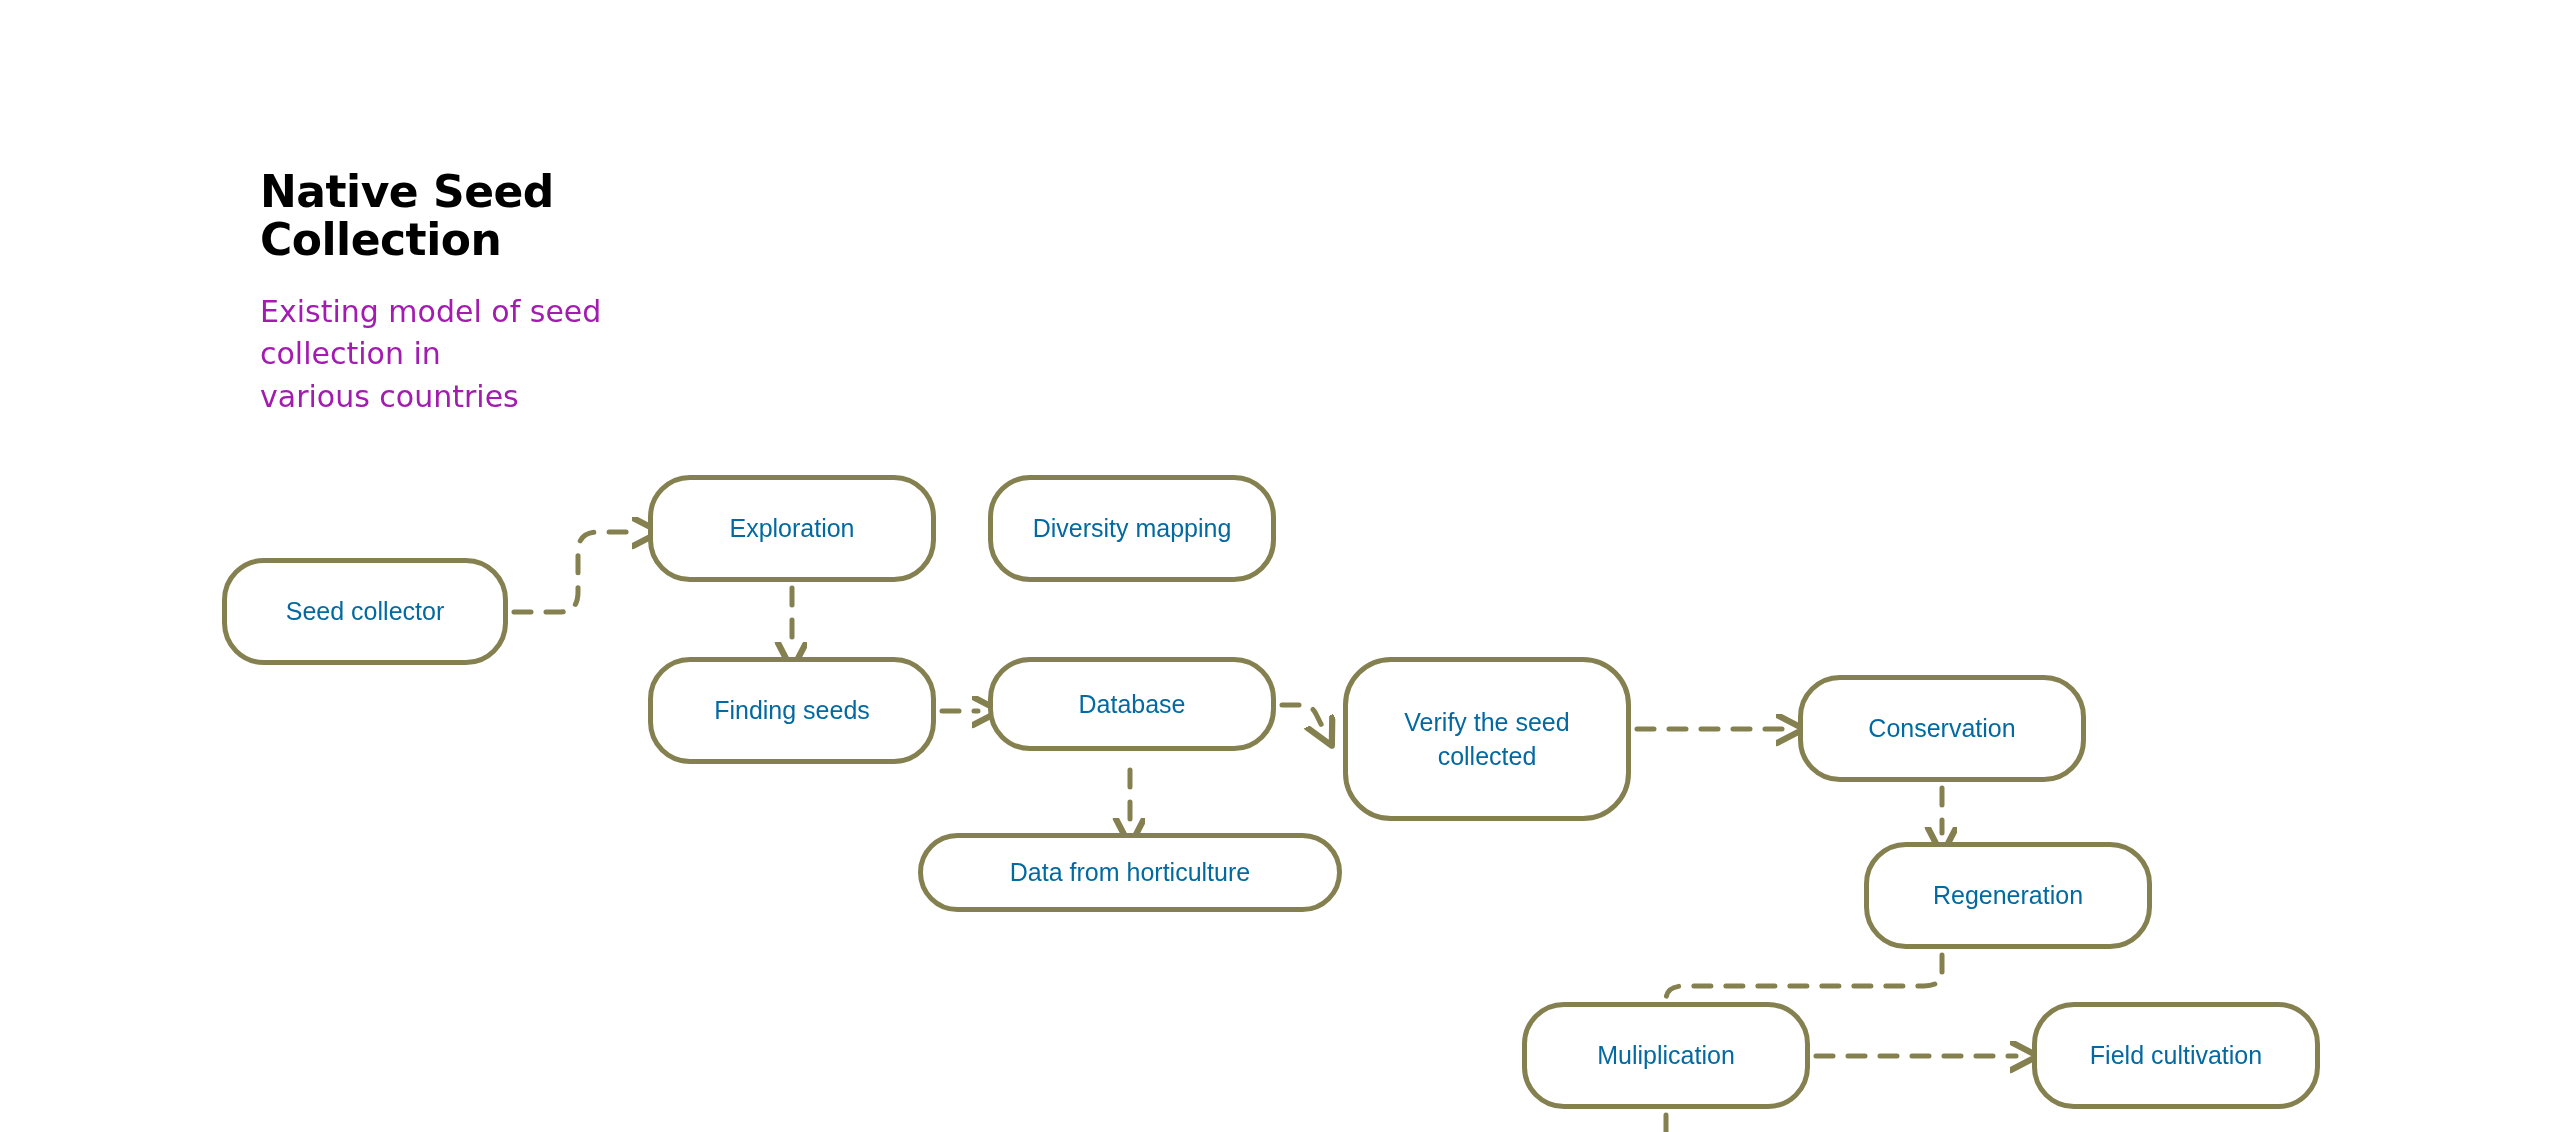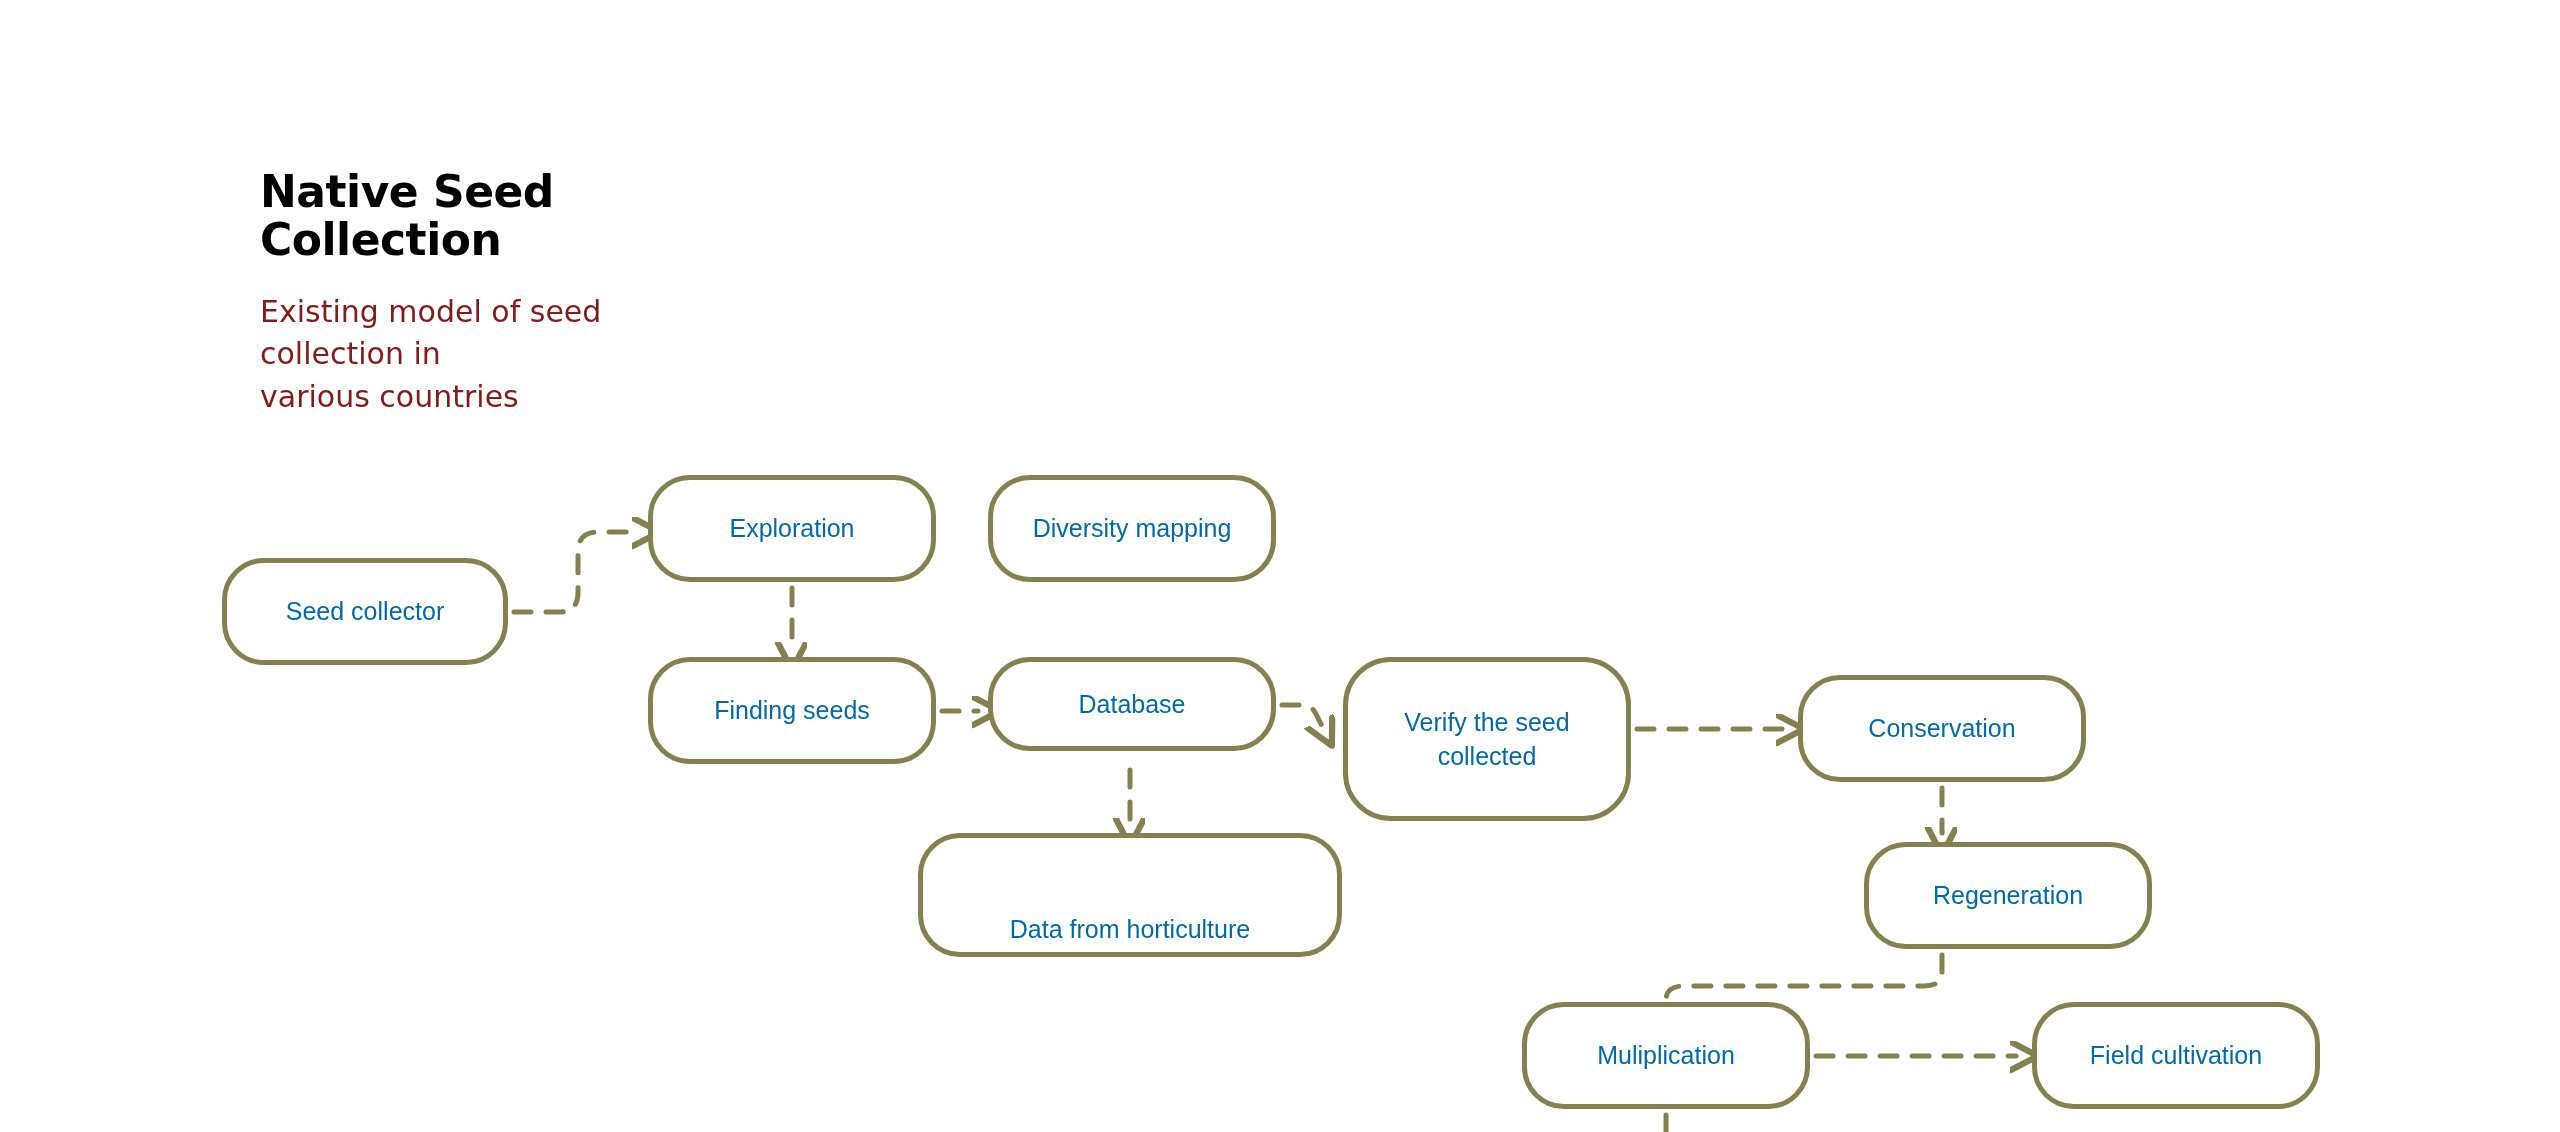--- a/index.html
+++ b/index.html
@@ -42,21 +42,21 @@
     color: #000000;
     white-space: pre-line;
   }
   #page-subtitle {
     margin: 0;
     padding-top: 26px;
     font-family: "DejaVu Sans", "Liberation Sans", sans-serif;
     font-size: 30px;
     line-height: 1.42;
     font-weight: 400;
-    color: #7f1d1d;
+    color: #a21caf;
     white-space: pre-line;
     max-width: 480px;
   }
 
   
   #edges {
     position: absolute;
     left: 0; top: 0;
     width: 2560px;
     height: 1132px;
@@ -147,21 +147,21 @@
 
   <div class="node" style="left:1343px; top:657px;  width:288px; height:164px; border-radius:48px;">
     <span class="node-label">Verify the seed
 collected</span>
   </div>
 
   <div class="node" style="left:1798px; top:675px;  width:288px; height:107px;">
     <span class="node-label">Conservation</span>
   </div>
 
-  <div class="node" style="left:918px;  top:833px;  width:424px; height:124px;align-items:flex-end;">
+  <div class="node" style="left:918px;  top:833px;  width:424px; height:79px;">
     <span class="node-label">Data from horticulture</span>
   </div>
 
   <div class="node" style="left:1864px; top:842px;  width:288px; height:107px;">
     <span class="node-label">Regeneration</span>
   </div>
 
   <div class="node" style="left:1522px; top:1002px; width:288px; height:107px;">
     <span class="node-label">Muliplication</span>
   </div>

